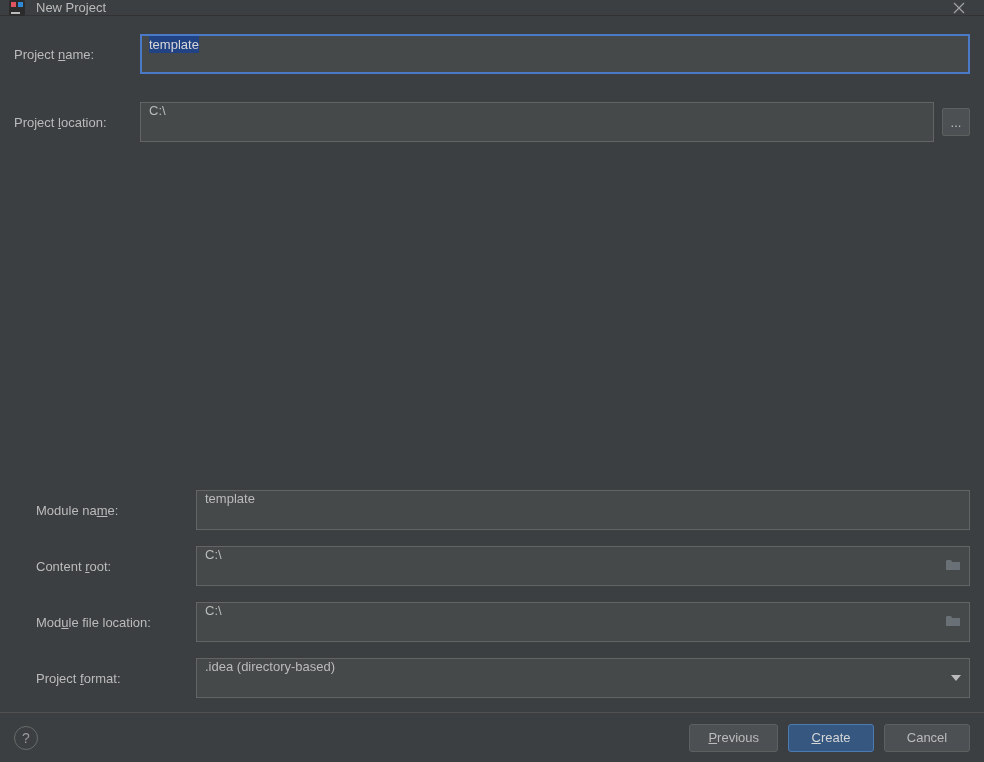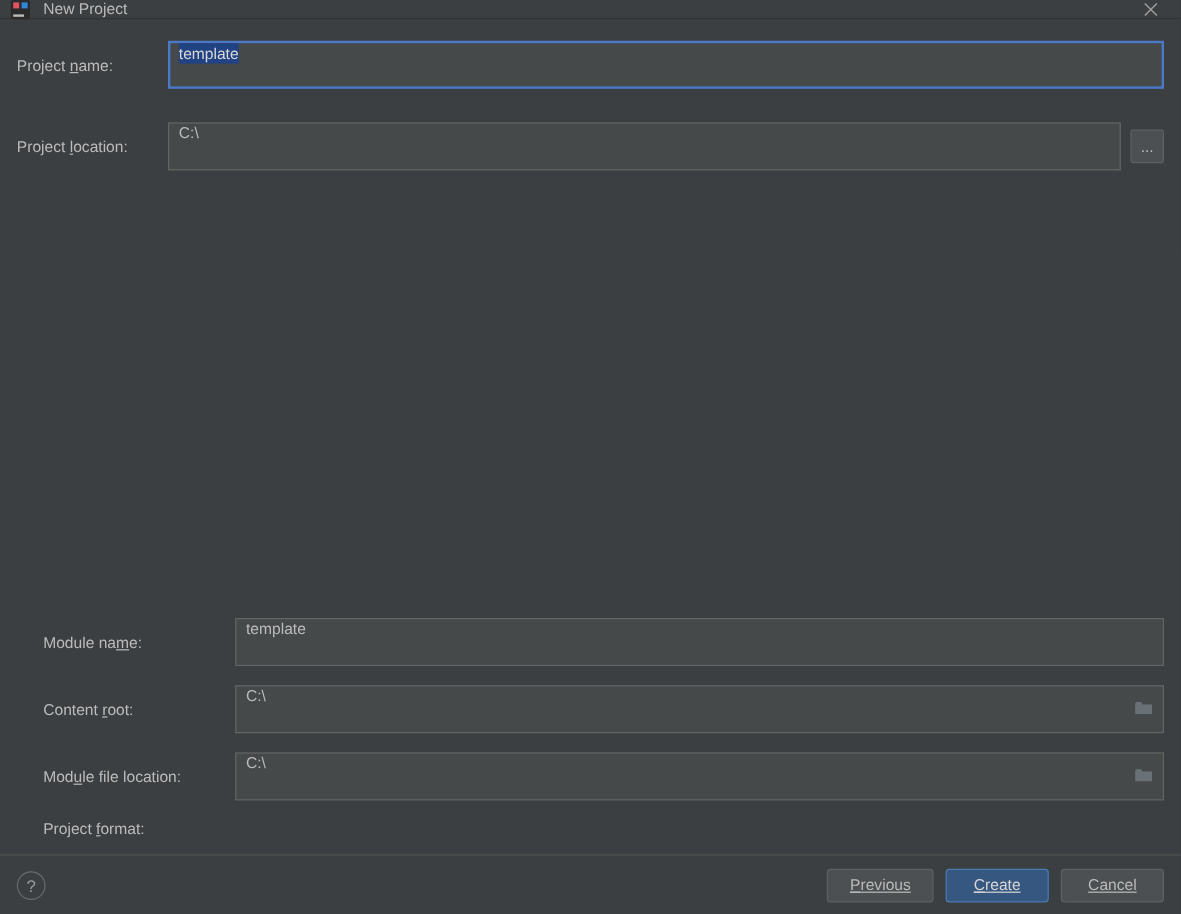--- a/index.html
+++ b/index.html
@@ -155,21 +155,20 @@
     border: 1px solid #5e6060;
     color: #bbbbbb;
     font-size: 13px;
     padding: 0 18px;
     border-radius: 3px;
     cursor: pointer;
     display: inline-flex;
     align-items: center;
     justify-content: center;
     font-family: inherit;
-    text-decoration: underline;
   }
   .btn.primary {
     background: #365880;
     border: 1px solid #4a7bb5;
     color: #d6d6d6;
   }
 </style>
 </head>
 <body>
 
@@ -254,20 +253,28 @@
             <path d="M1 3 L1 12 L15 12 L15 4 L7 4 L6 2 L2 2 Z" fill="#87939a"></path>
           </svg>
         </span>
       </div>
     </div>
 
     <div class="form-row" style="margin-bottom:4px;">
       <div class="form-label">
         <span>Project </span><span class="mnemonic">f</span><span>ormat:</span>
       </div>
+      <div class="input-display">
+        <span>.idea (directory-based)</span>
+        <span class="dropdown-arrow">
+          <svg width="10" height="6" viewBox="0 0 10 6">
+            <path d="M0 0 L10 0 L5 6 Z" fill="#bbbbbb"></path>
+          </svg>
+        </span>
+      </div>
     </div>
 
   </div>
 </div>
 
 <div class="footer">
   <div class="help-btn">
     <span>?</span>
   </div>
   <div class="footer-spacer"></div>

